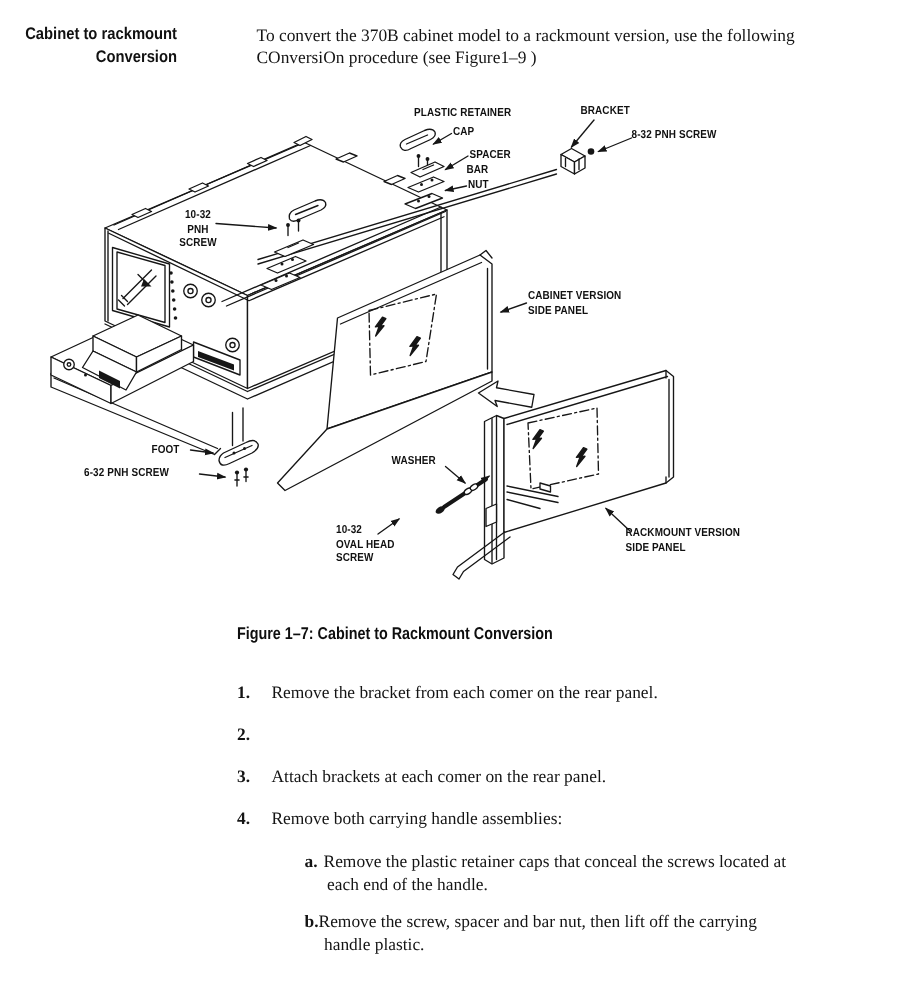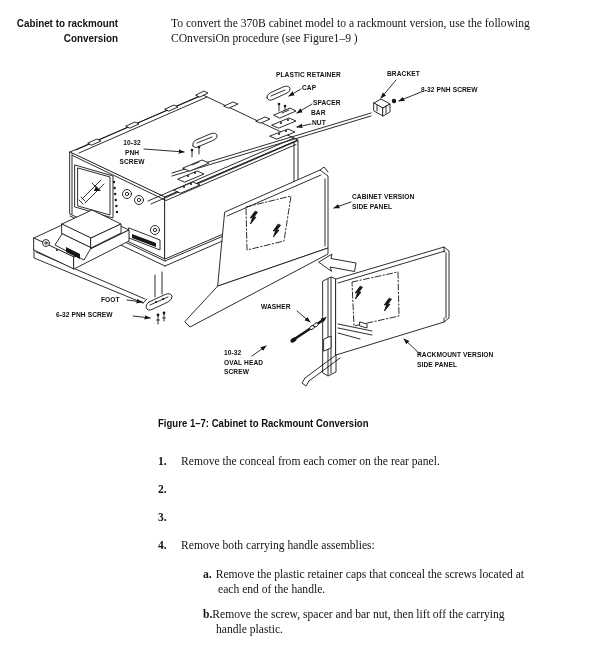--- a/index.html
+++ b/index.html
@@ -248,27 +248,28 @@
   <div class="dlabel" style="left:417px;top:350px">
     <div>RACKMOUNT VERSION</div>
     <div>SIDE PANEL</div>
   </div>
 
   <div class="caption">Figure 1–7: Cabinet to Rackmount Conversion</div>
 
   <div class="plist">
     <div class="li">
       <span class="num">1.</span>
-      <span>Remove the conceal from each comer on the rear panel.</span>
+      <span>Remove the bracket from each comer on the rear panel.</span>
     </div>
     <div class="li">
       <span class="num">2.</span>
     </div>
     <div class="li">
       <span class="num">3.</span>
+      <span>Attach brackets at each comer on the rear panel.</span>
     </div>
     <div class="li">
       <span class="num">4.</span>
       <span>Remove both carrying handle assemblies:</span>
     </div>
     <div class="sub a">
       <div><span class="snum">a.</span><span class="gap"></span><span>Remove the plastic retainer caps that conceal the screws located at</span></div>
       <div class="cont">each end of the handle.</div>
     </div>
     <div class="sub b">

